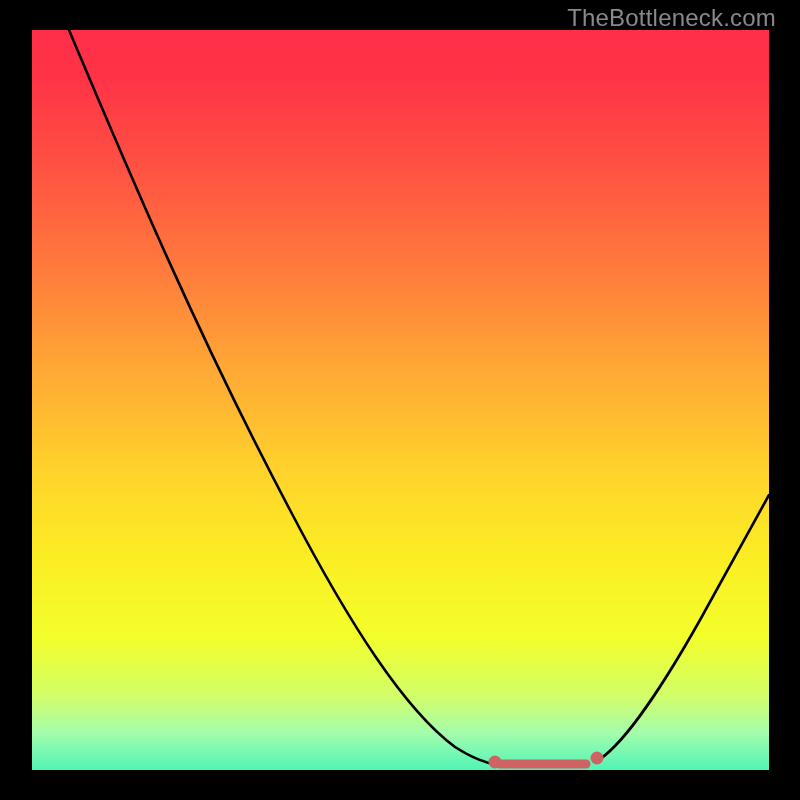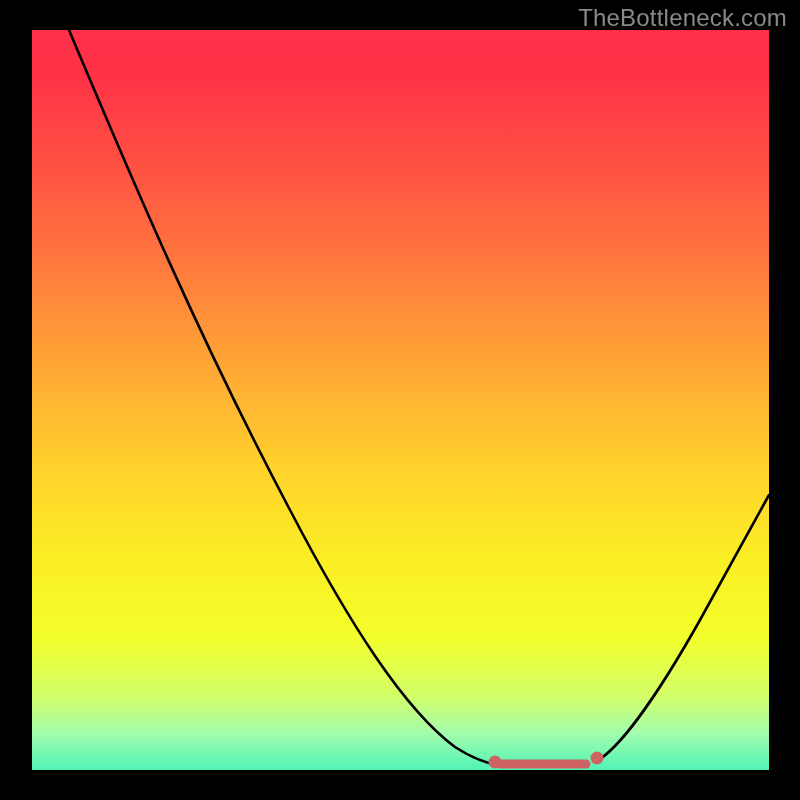--- a/index.html
+++ b/index.html
@@ -38,21 +38,21 @@
       #51f4b6 100%);
   }
   svg.curves {
     position: absolute;
     left: 0;
     top: 0;
   }
   .watermark {
     position: absolute;
     top: 4px;
-    right: 13px;
+    right: 24px;
     font-family: Arial, Helvetica, sans-serif;
     font-size: 24px;
     color: #88898b;
     letter-spacing: 0.2px;
     font-weight: 400;
   }
 </style>
 </head>
 <body>
 

